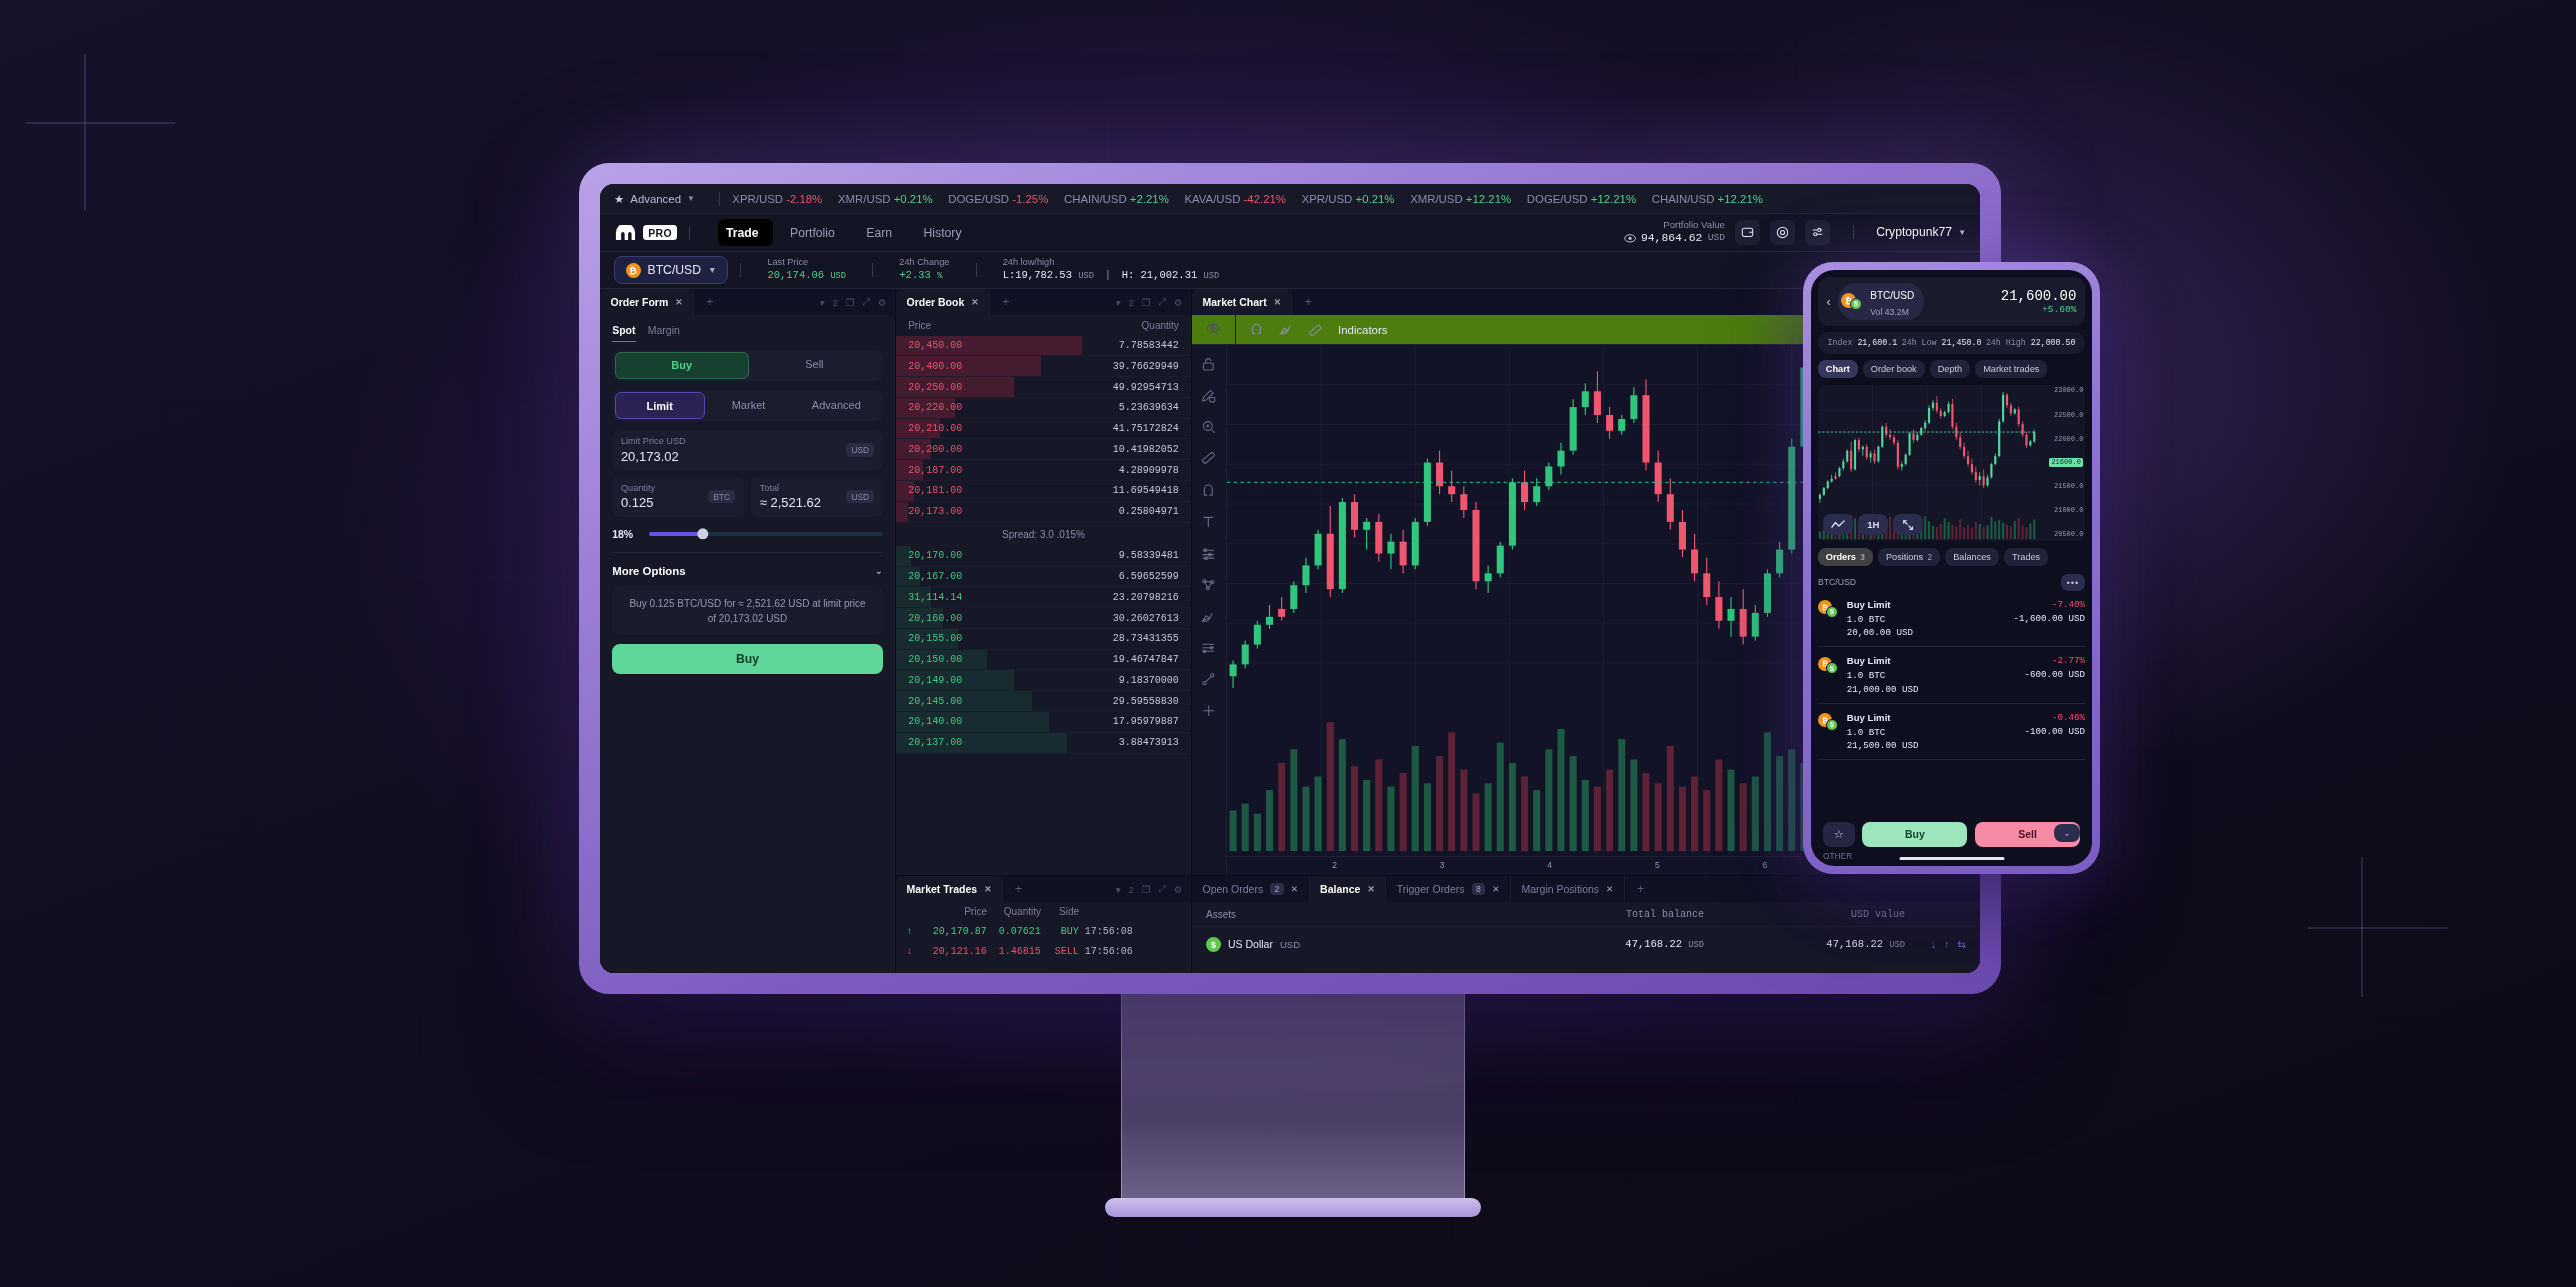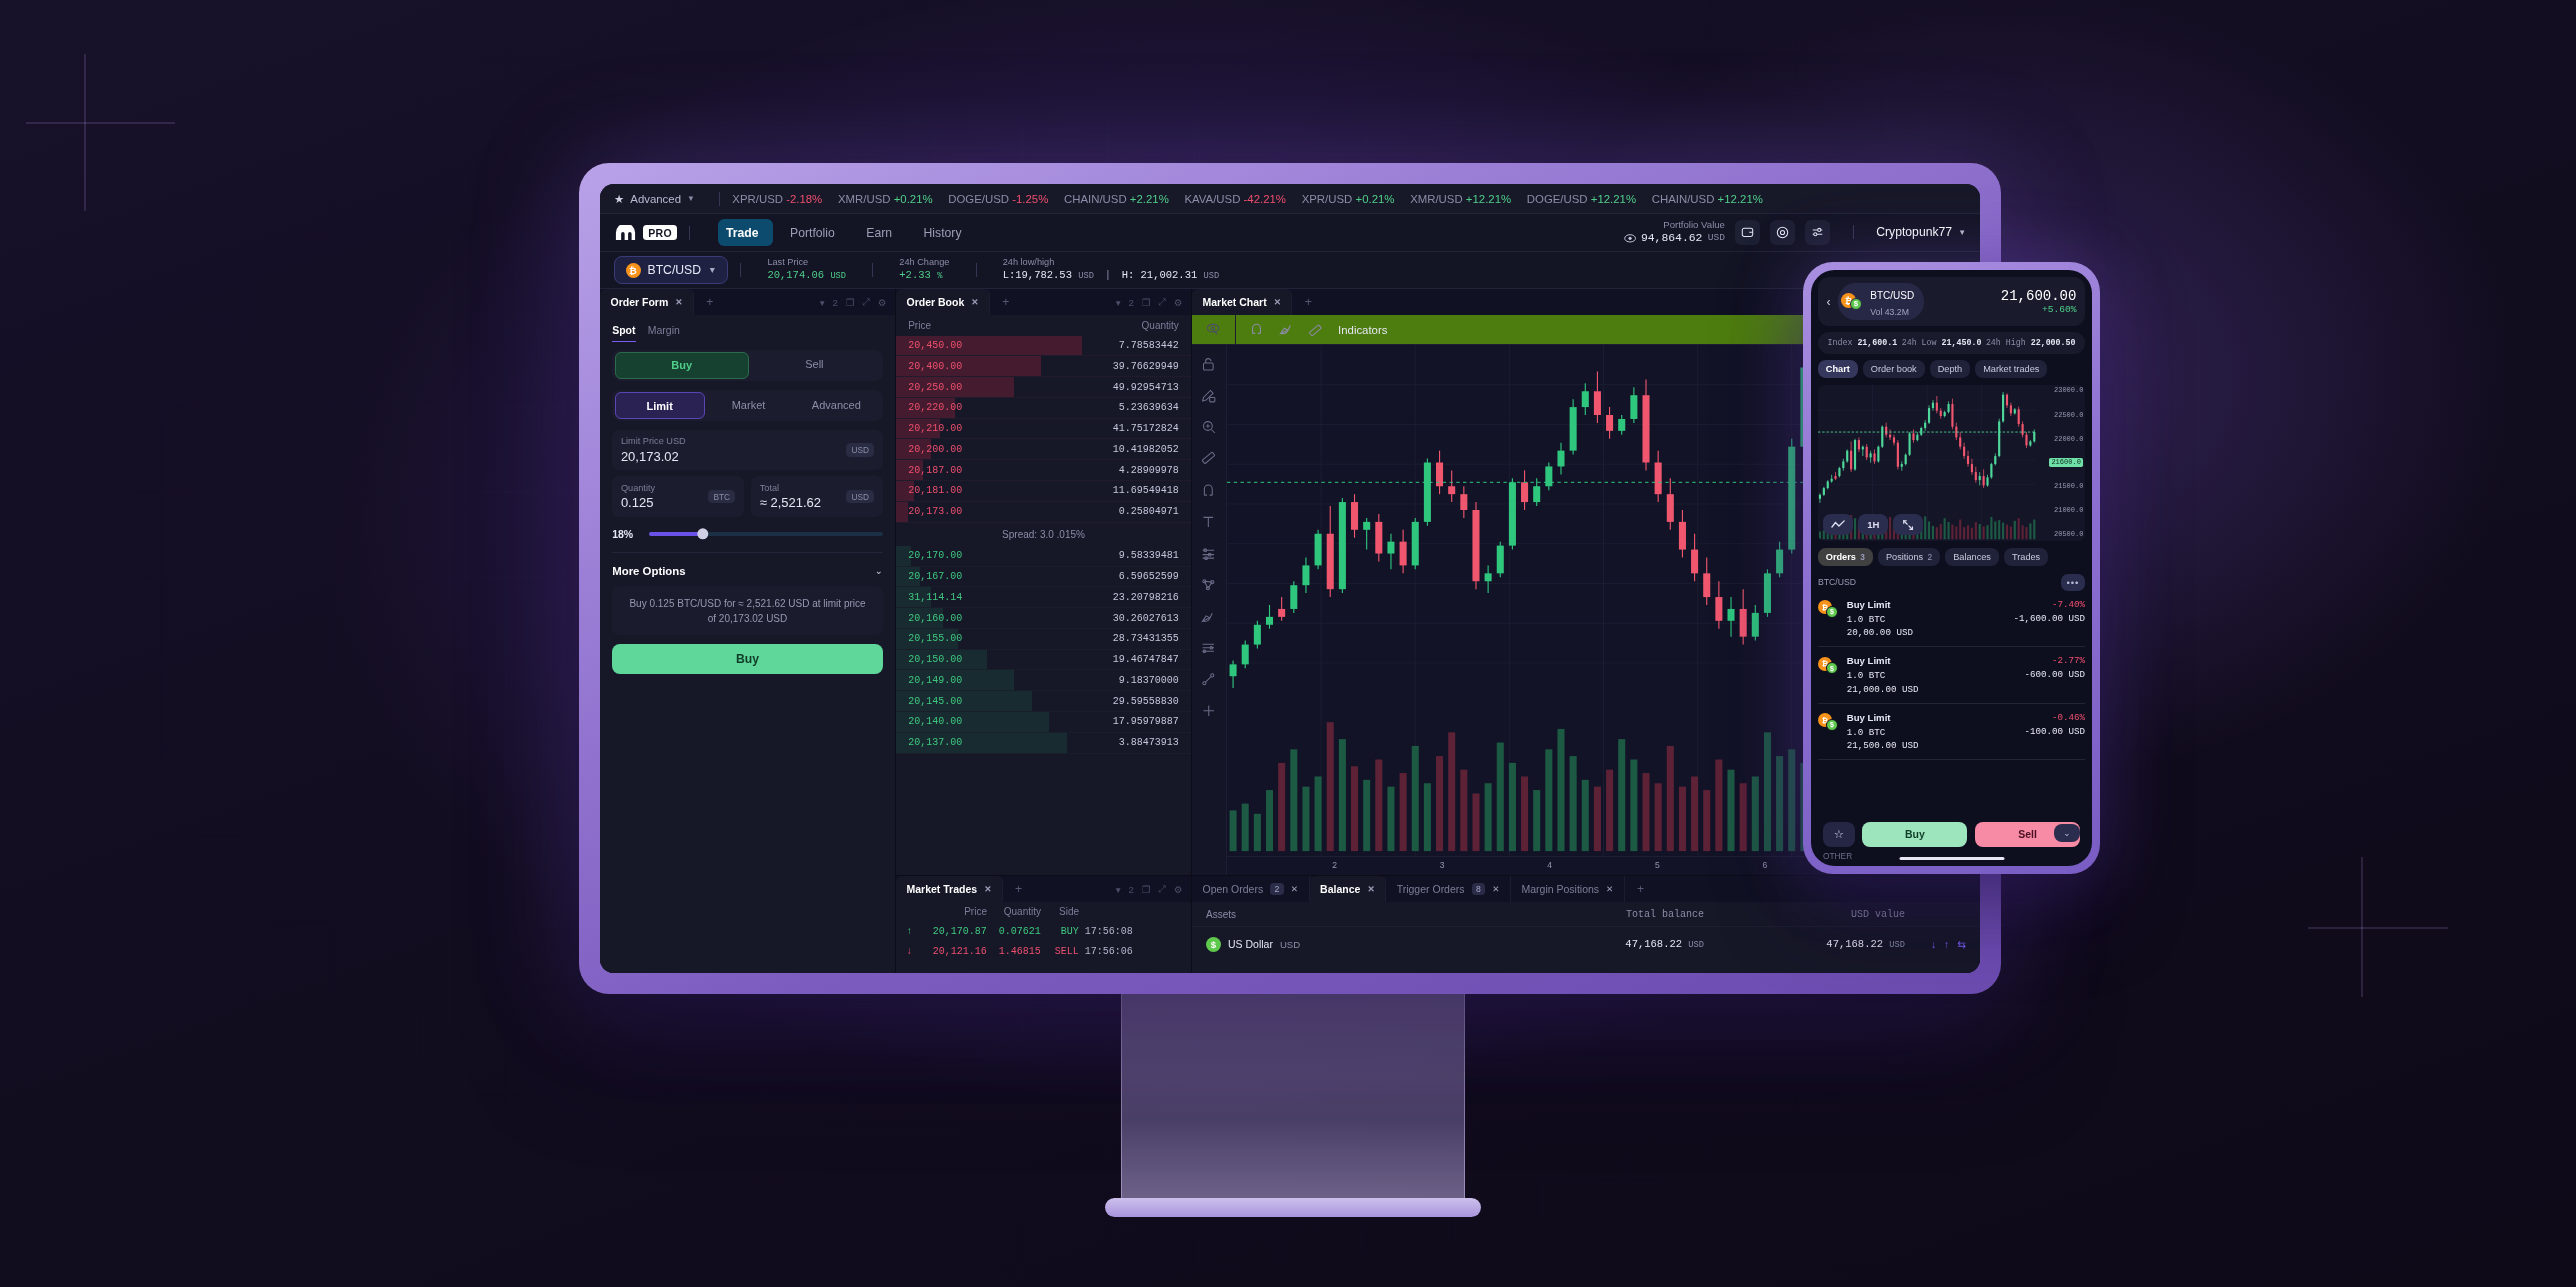--- a/index.html
+++ b/index.html
@@ -77,21 +77,21 @@
     padding: 0 14px; border-bottom: 0.9px solid #212338; position:relative;
   }
   .logo { display:flex; align-items:center; gap:6.1px; }
   .logo .krak { width:23px; height:15.7px; }
   .logo .pro {
     background:#fff; color:#121320; font-weight:bold; font-size:10.5px;
     padding: 1.7px 5.2px; border-radius: 3.5px; letter-spacing:0.3px;
   }
   .nav-items { display:flex; align-items:center; gap:3.5px; margin-left: 15.7px; }
   .nav-item { padding: 6.1px 14px; font-size:12.2px; color:#9d9eb6; border-radius:6.1px; }
-  .nav-item.active { color:#fff; background:#0c4a6e; font-weight:bold;padding-left:8px; }
+  .nav-item.active { color:#fff; background:#000000; font-weight:bold;padding-left:8px; }
   .nav-right { margin-left:auto; display:flex; align-items:center; gap:10.5px; }
   .pv { text-align:right; line-height:1.25; }
   .pv .lbl { font-size:9.6px; color:#8c8da8; }
   .pv .val { font-size:11.4px; color:#e6e7f4; font-family:"Liberation Mono", monospace; display:flex; align-items:center; gap:5.2px;}
   .pv .val .usd { color:#8c8da8; font-size:9.6px; }
   .icon-btn {
     width:24.5px; height:24.5px; border-radius:6.1px; background:#1e2034;
     display:flex; align-items:center; justify-content:center;
   }
   .user { display:flex; align-items:center; gap:6.1px; color:#fff; font-size:12.2px; }
@@ -217,21 +217,21 @@
   .ph-pairchip { display:flex; align-items:center; gap:6.1px; background:#262845; border-radius:17.5px; padding:2.6px 9.6px 2.6px 3.5px; }
   .ph-coins { position:relative; width:23px; height:16.6px; }
   .ph-coins .b { position:absolute; left:0; top:0; width:15px; height:15px; border-radius:50%; background:#f7931a; color:#fff; font-size:8.7px; display:flex;align-items:center;justify-content:center;font-weight:bold; }
   .ph-coins .u { position:absolute; left:8.7px; top:4.4px; width:12.2px; height:12.2px; border-radius:50%; background:#5fc94e; color:#fff; font-size:7.9px; display:flex;align-items:center;justify-content:center;font-weight:bold; border:1.3px solid #262845;}
   .ph-pn { font-size:10px; color:#fff; line-height:1.3; }
   .ph-vol { font-size:8.7px; color:#a3a4bd; }
   .ph-price { margin-left:auto; text-align:right; font-family:"Liberation Mono", monospace; }
   .ph-price .p { font-size:14px; color:#fff; }
   .ph-price .c { font-size:9.6px; color:#4fcf8a; }
   .ph-stats { display:flex; justify-content:space-between; background:#191a2c; border-radius:11.4px; padding:6.1px 9.6px; margin-top:6.1px; font-size:8.3px; font-family:"Liberation Mono", monospace; }
-  .ph-stats .k { color:#8c8da8; } .ph-stats .v { color:#e6e7f4;font-weight:bold; }
+  .ph-stats .k { color:#8c8da8; } .ph-stats .v { color:#e6e7f4; }
   .ph-tabs { display:flex; gap:5.2px; margin-top:6.1px; }
   .ph-tab { background:#20223a; color:#c9cade; border-radius:7.9px; padding:4.4px 7.9px; font-size:9.2px; }
   .ph-tab.active { background:#35375c; color:#fff; font-weight:bold; }
   .ph-chart { margin-top:6.1px; position:relative; height:156px; background:#141527; border-radius:7px; overflow:hidden; }
   .ph-chart-ctrls { position:absolute; left:5.2px; bottom:5.2px; display:flex; gap:5.2px; }
   .ph-cbtn { background:#2b2d4e; border-radius:7.9px; width:30px; height:21px; display:flex;align-items:center;justify-content:center; color:#dcdcef; font-size:9.6px; font-weight:bold;}
   .ph-seg { display:flex; gap:5.2px; margin-top:7px; }
   .ph-seg .s { background:#20223a; border-radius:7.9px; padding:4.4px 7.9px; font-size:9.2px; color:#c9cade; display:flex; gap:4.4px; align-items:center;}
   .ph-seg .s.active { background:#404040; color:#fff; font-weight:bold; }
   .ph-seg .s .n { color:#9b9cba; font-size:8.3px; }

